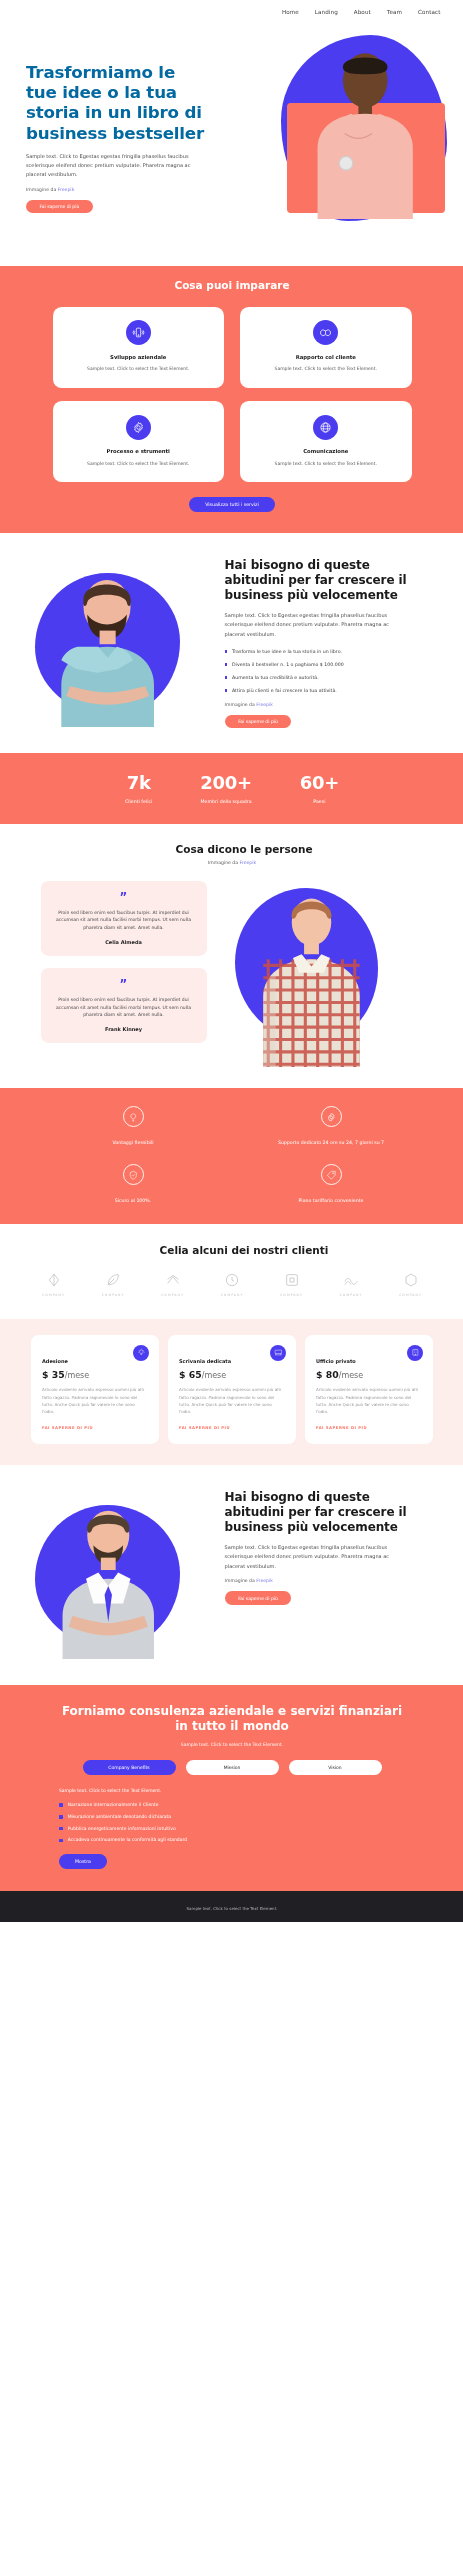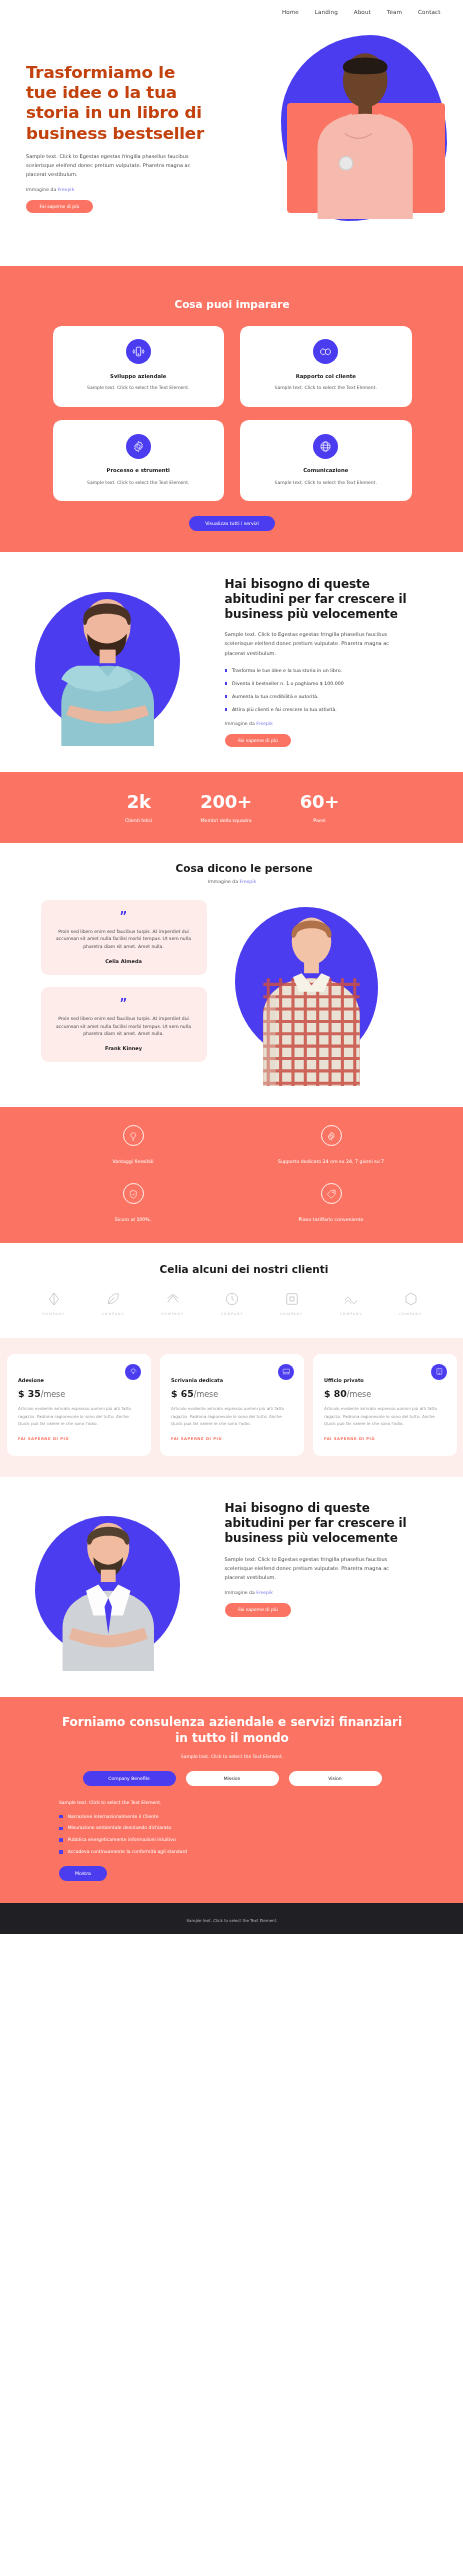--- a/index.html
+++ b/index.html
@@ -31,21 +31,21 @@
     position: absolute; right: 18.6px; top: 79px; width: 158px; height: 110px;
     background: #fb7463; border-radius: 3.7px;
   }
   .hero-person {
     position: absolute; right: 32px; top: 18.6px; width: 133px; height: 177px;
     overflow: hidden;
   }
   .hero-copy { position: absolute; left: 26px; top: 38px; width: 182px; }
   h1.big {
     font-size: 16.7px; line-height: 1.22; font-weight: 700; letter-spacing: -0.2px;
-    color: #c2410c;
+    color: #0369a1;
   }
   .lead {
     margin-top: 8.7px; font-size: 5px; line-height: 1.85; color: #4c4c4c; max-width: 167px;
   }
   .credit { margin-top: 7.4px; font-size: 4.6px; color: #5a5a5a; }
   .credit a { color: #7b7bea; text-decoration: none; }
 
   .btn {
     display: inline-block; border: 0; cursor: pointer;
     font-family: inherit; text-align: center; text-decoration: none;
@@ -53,21 +53,21 @@
   .btn-salmon {
     background: #fb7463; color: #fff; border-radius: 12.4px;
     padding: 4.3px 13.6px; font-size: 4.5px; margin-top: 8px;
   }
   .btn-blue {
     background: #4b3cf0; color: #fff; border-radius: 12.4px;
     padding: 5px 16px; font-size: 4.7px;
   }
 
   
-  .learn { background: #fb7463; padding: 32px 0 21px; }
+  .learn { background: #fb7463; padding: 13px 0 21px; }
   .sec-title { text-align: center; font-size: 10.5px; font-weight: 700; color: #fff; }
   .sec-title.dark { color: #1b1b1b; margin-left: 24px; }
   .cards {
     width: 359px; margin: 16px auto 0;
     display: grid; grid-template-columns: 1fr 1fr; gap: 13.6px 16px;
   }
   .card {
     background: #fff; border-radius: 8.7px; padding: 13.6px 15px 15px;
     text-align: center;
   }
@@ -151,21 +151,21 @@
   .logo-row {
     width: 402px; margin: 16px auto 0; display: flex; justify-content: space-between;
   }
   .logo { width: 45px; text-align: center; color: #c3c3c3; }
   .logo svg { width: 16px; height: 16px; display: block; margin: 0 auto 5px; }
   .logo .nm { font-size: 3.2px; letter-spacing: 1px; }
 
   
   .pricing { background: #fdeeec; padding: 16px 0 21px; }
   .price-grid {
-    width: 450px; margin: 0 auto; display: grid; grid-template-columns: repeat(3,1fr); gap: 9px;
+    width: 402px; margin: 0 auto; display: grid; grid-template-columns: repeat(3,1fr); gap: 9px;
   }
   .price-card {
     background: #fff; border-radius: 7.4px; padding: 12.4px 11px 13.6px; position: relative;
   }
   .price-card .pin {
     position: absolute; right: 10px; top: 10px; width: 16px; height: 16px;
     border-radius: 50%; background: #4b3cf0; display: flex; align-items: center; justify-content: center;
   }
   .price-card .pin svg { width: 8.7px; height: 8.7px; }
   .price-card .pname { font-size: 5px; font-weight: 700; color: #1b1b1b; margin-top: 11px; }
@@ -344,21 +344,21 @@
         <div class="credit">
           <span>Immagine da </span><a href="#">Freepik</a>
         </div>
         <button class="btn btn-salmon">Fai saperne di più</button>
       </div>
     </div>
   </section>
 
   <section class="stats">
     <div class="stat">
-      <div class="num">2k</div>
+      <div class="num">7k</div>
       <div class="lab">Clienti felici</div>
     </div>
     <div class="stat">
       <div class="num">200+</div>
       <div class="lab">Membri della squadra</div>
     </div>
     <div class="stat">
       <div class="num">60+</div>
       <div class="lab">Paesi</div>
     </div>

